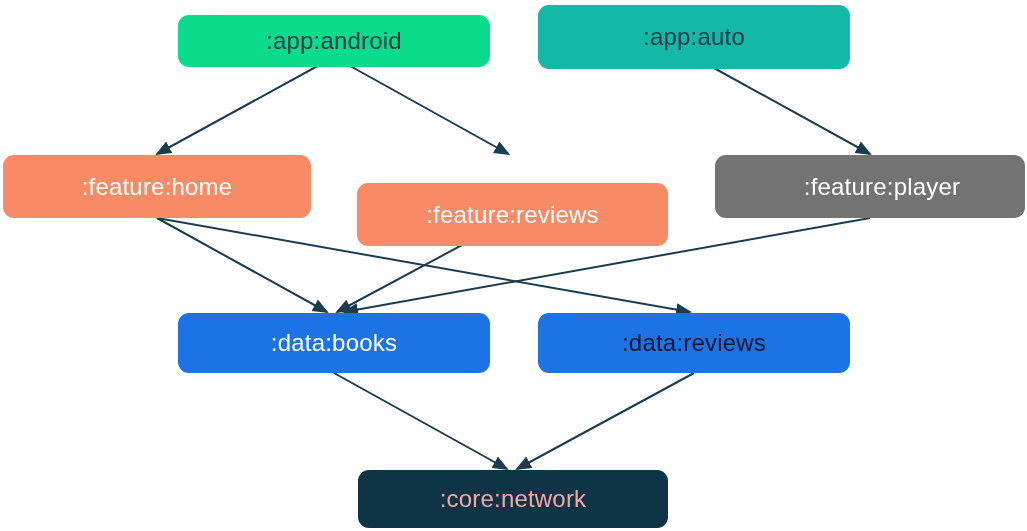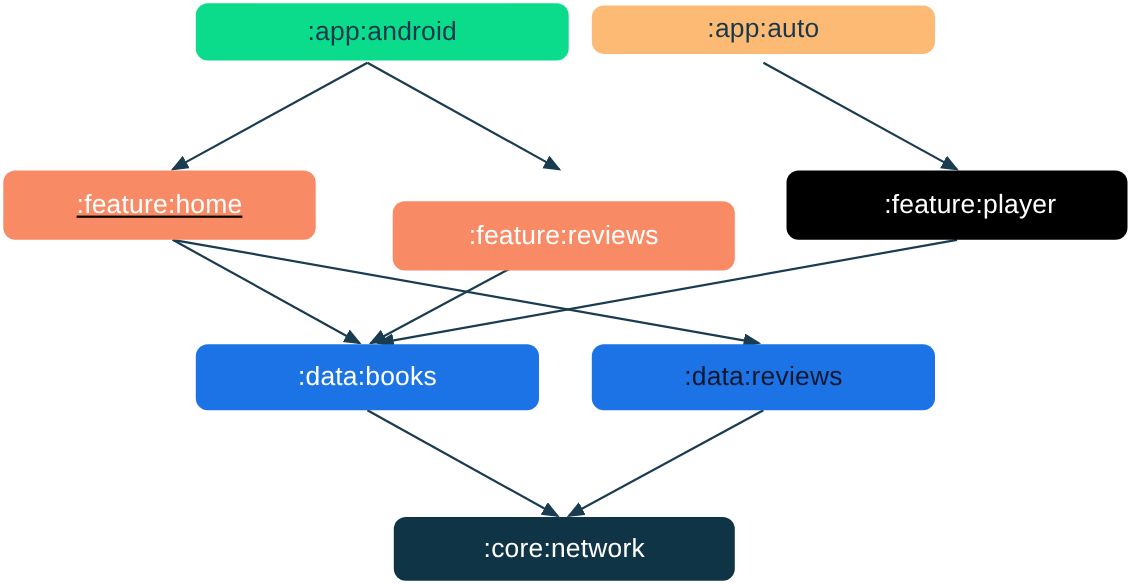--- a/index.html
+++ b/index.html
@@ -54,38 +54,38 @@
         <line x1="694" y1="57" x2="870" y2="154" stroke="#1A3C50" stroke-width="2" marker-end="url(#arrowhead)"></line>
         <line x1="157" y1="218" x2="327" y2="312" stroke="#1A3C50" stroke-width="2" marker-end="url(#arrowhead)"></line>
         <line x1="157" y1="218" x2="690" y2="312" stroke="#1A3C50" stroke-width="2" marker-end="url(#arrowhead)"></line>
         <line x1="512.5" y1="218" x2="337" y2="312" stroke="#1A3C50" stroke-width="2" marker-end="url(#arrowhead)"></line>
         <line x1="870" y1="218" x2="344" y2="312" stroke="#1A3C50" stroke-width="2" marker-end="url(#arrowhead)"></line>
         <line x1="334" y1="373" x2="507" y2="469" stroke="#1A3C50" stroke-width="2" marker-end="url(#arrowhead)"></line>
         <line x1="694" y1="373" x2="517" y2="469" stroke="#1A3C50" stroke-width="2" marker-end="url(#arrowhead)"></line>
       </g>
   </svg>
   <div id="nodes-layer">
-      <div class="node" style="left: 178px; top: 3px; width: 339px; height: 52px; background: rgb(11, 220, 140);">
+      <div class="node" style="left: 178px; top: 15px; width: 312px; height: 52px; background: rgb(11, 220, 140);">
         <span class="label" style="color: rgb(23, 56, 74);">:app:android</span>
       </div>
-      <div class="node" style="left: 538px; top: 5px; width: 312px; height: 44px; background: #fdba74;">
+      <div class="node" style="left: 538px; top: 5px; width: 312px; height: 64px; background: #14b8a6;">
         <span class="label" style="color: rgb(23, 56, 74);">:app:auto</span>
       </div>
-      <div class="node" style="left: 3px; top: 155px; width: 284px; height: 63px; background: rgb(249, 138, 102); text-decoration: underline;">
+      <div class="node" style="left: 3px; top: 155px; width: 308px; height: 63px; background: rgb(249, 138, 102);">
         <span class="label" style="color: rgb(255, 255, 255);">:feature:home</span>
       </div>
       <div class="node" style="left: 357px; top: 155px; width: 311px; height: 63px; background: rgb(249, 138, 102); margin-top: 28px;">
         <span class="label" style="color: rgb(255, 255, 255);">:feature:reviews</span>
       </div>
-      <div class="node" style="left: 715px; top: 155px; width: 310px; height: 63px; background: #000000; padding-left: 24px;">
+      <div class="node" style="left: 715px; top: 155px; width: 310px; height: 63px; background: #737373; padding-left: 24px;">
         <span class="label" style="color: rgb(255, 255, 255);">:feature:player</span>
       </div>
       <div class="node" style="left: 178px; top: 313px; width: 312px; height: 60px; background: rgb(28, 115, 230);">
         <span class="label" style="color: rgb(255, 255, 255);">:data:books</span>
       </div>
       <div class="node" style="left: 538px; top: 313px; width: 312px; height: 60px; background: rgb(28, 115, 230);">
         <span class="label" style="color: #0f172a;">:data:reviews</span>
       </div>
       <div class="node" style="left: 358px; top: 470px; width: 310px; height: 58px; background: rgb(15, 52, 70);">
-        <span class="label" style="color: #ffffff;">:core:network</span>
+        <span class="label" style="color: #fca5a5;">:core:network</span>
       </div>
     </div>
 </div>
 
 </body></html>

